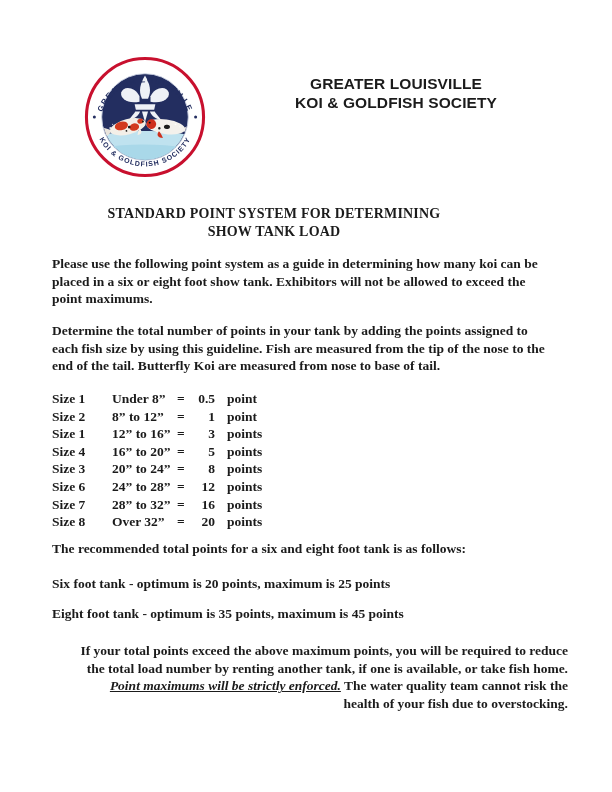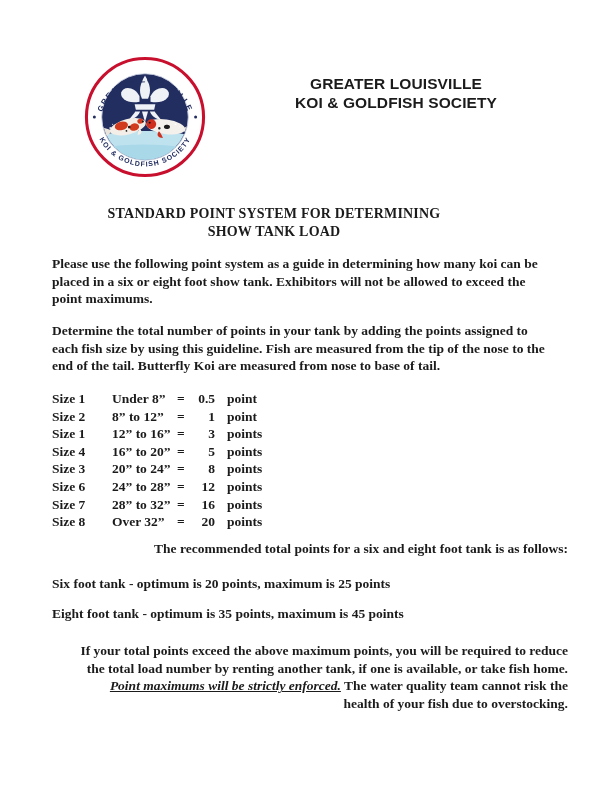--- a/index.html
+++ b/index.html
@@ -22,21 +22,21 @@
   .doc-title {
     position:absolute; left:0; top:205px; width:548px; text-align:center;
     font-size:14px; line-height:17.5px; white-space:pre-line; letter-spacing:0.2px;
   }
   .body-text {
     position:absolute; left:52px; width:516px;
     font-size:13.5px; line-height:17.6px; white-space:pre-line; margin:0;
   }
   .p-intro   { top:255px; }
   .p-measure { top:322px; }
-  .p-rec     { top:540px;text-align:right; }
+  .p-rec     { top:540px; }
   .p-six     { top:575px; }
   .p-eight   { top:605px; }
   .p-closing { top:642px;text-align:right; }
   .emphasis { font-style:italic; text-decoration:underline; }
   .size-table { position:absolute; left:52px; top:390px; width:300px; font-size:13.5px; }
   .size-row { display:flex; line-height:17.6px; }
   .col-size  { width:60px; }
   .col-range { width:65px; }
   .col-eq    { width:15px; }
   .col-num   { width:23px; text-align:right; }

